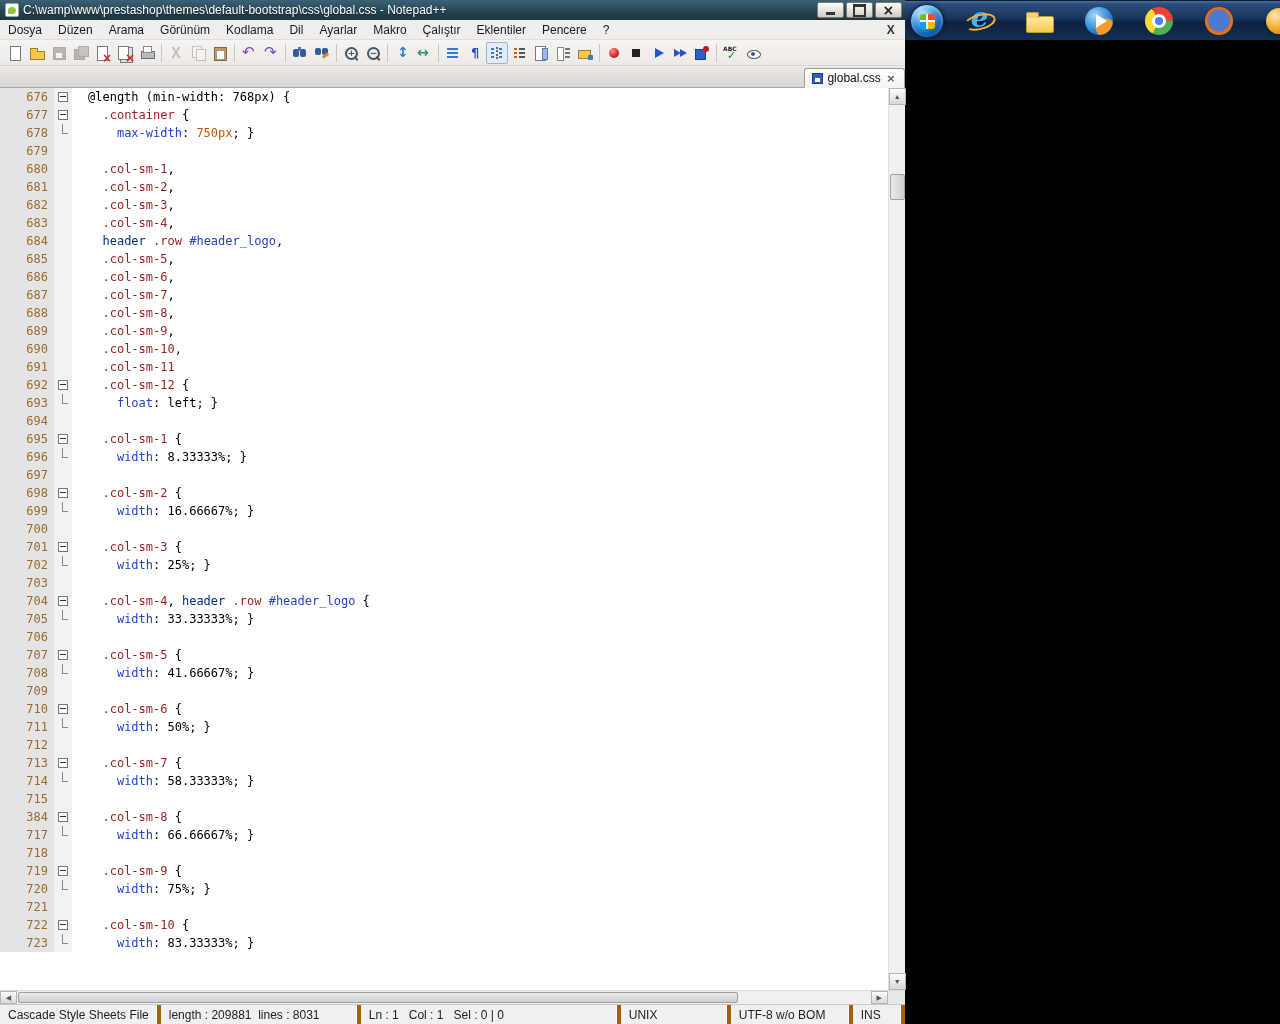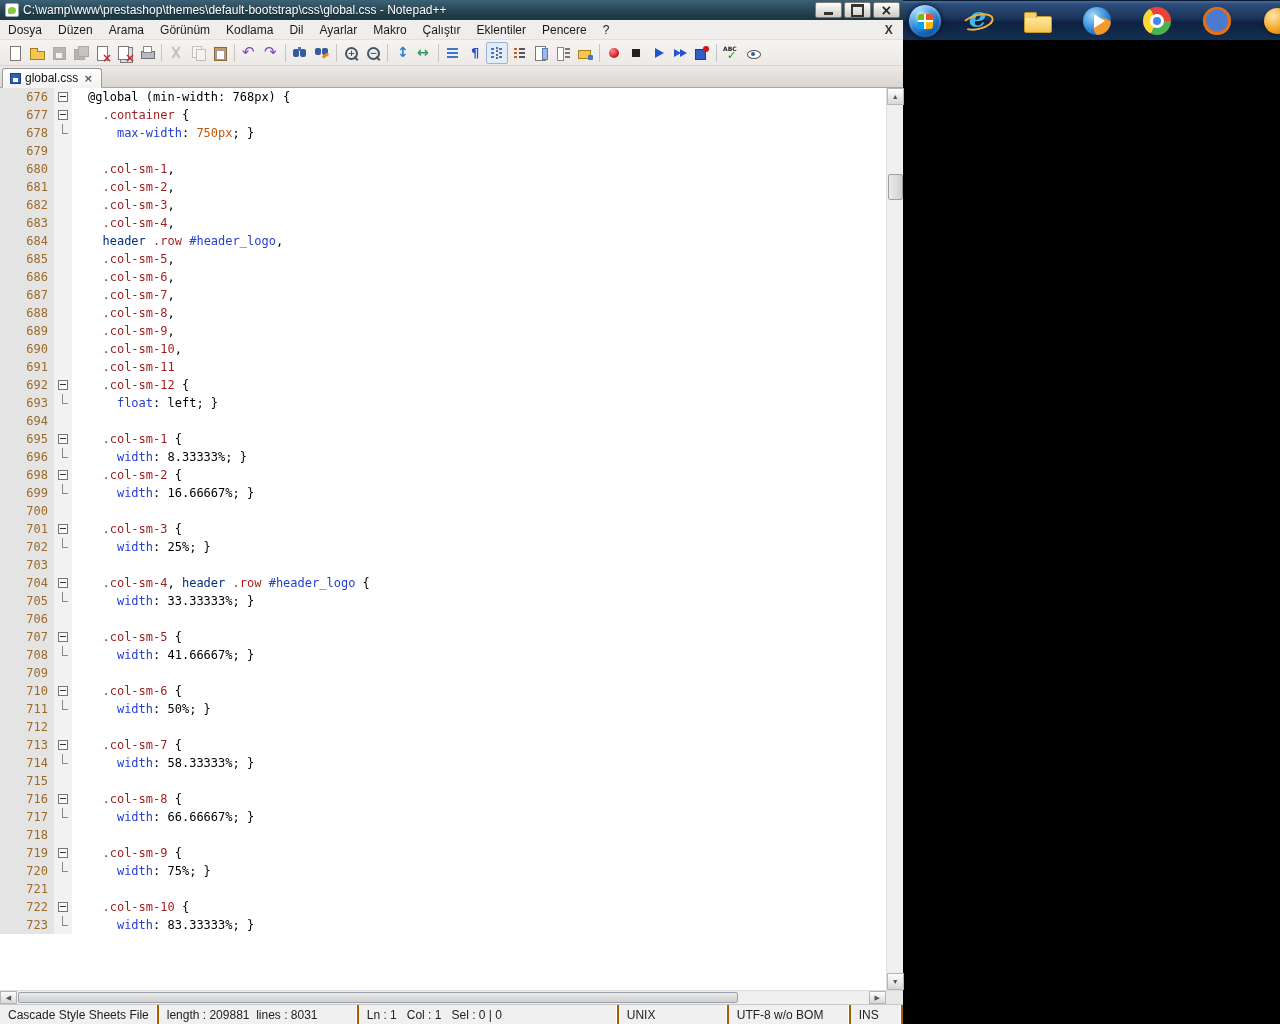--- a/index.html
+++ b/index.html
@@ -88,21 +88,21 @@
   .ti-macro-run-multiple::before { left:2px; top:4px; border-left:7px solid #2255cc; border-top:4px solid transparent; border-bottom:4px solid transparent; }
   .ti-macro-run-multiple::after { left:8px; top:4px; border-left:7px solid #2255cc; border-top:4px solid transparent; border-bottom:4px solid transparent; }
   .ti-macro-save::before { left:1px; top:4px; width:9px; height:9px; background:#2f5fc4; border:1px solid #1d3f8a; }
   .ti-macro-save::after { right:1px; top:1px; width:6px; height:6px; border-radius:50%; background:#d01515; }
   .ti-spell-check::before { content:"ABC"; left:0; top:0; font:bold 6px/8px "DejaVu Sans",sans-serif; color:#222; }
   .ti-spell-check::after { content:"\2713"; left:4px; top:3px; font:bold 11px/16px "DejaVu Sans",sans-serif; color:#1a8a1a; }
   .ti-document-monitor::before { left:2px; top:5px; width:12px; height:7px; border:1px solid #555; border-radius:50%; background:#fff; }
   .ti-document-monitor::after { left:6px; top:7px; width:4px; height:4px; border-radius:50%; background:#345c9c; }
 
   
-  .tabbar { height:22px; background:linear-gradient(#ece9e6,#d9d5d0); display:flex; align-items:flex-end; padding-left:2px; border-bottom:1px solid #a8a49e; }
+  .tabbar { height:22px; background:linear-gradient(#ece9e6,#d9d5d0); display:flex; align-items:flex-end; padding-left:2px; border-bottom:1px solid #a8a49e;justify-content:flex-end; }
   .tab { display:inline-flex; align-items:center; gap:4px; padding:0 7px; height:20px; margin-bottom:-1px;
     background:linear-gradient(#fff,#f4f3f1); border:1px solid #9a9a9a; border-bottom:1px solid #f4f3f1; border-radius:3px 3px 0 0; font-size:12px; color:#111; }
   .tab-icon { width:11px; height:11px; background:#2f5fc4; border:1px solid #1d3f8a; position:relative; }
   .tab-icon::after { content:""; position:absolute; left:2px; bottom:1px; width:5px; height:4px; background:#fff; }
   .tab-close { width:12px; height:12px; display:flex; align-items:center; justify-content:center; color:#555; }
   .tab-close::before { content:"\00d7"; font:bold 11px/1 "DejaVu Sans",sans-serif; }
 
   
   .editor { flex:1; position:relative; background:#fff; min-height:0; }
   .editor-lines { position:absolute; left:0; top:0; right:17px; bottom:0; overflow:hidden; }
@@ -129,21 +129,21 @@
     border:1px solid #98a0a8; border-radius:2px; }
   .hscroll { height:14px; background:#f0f0f0; border-top:1px solid #dcdcdc; position:relative; }
   .hs-btn { position:absolute; top:0; width:17px; height:13px; background:linear-gradient(#fdfdfd,#d8d8d8); border:1px solid #b5b5b5;
     display:flex; align-items:center; justify-content:center; font-size:7px; color:#555; }
   .hs-btn.left { left:0; } .hs-btn.right { right:17px; }
   .hthumb { position:absolute; left:18px; top:1px; width:720px; height:11px; background:linear-gradient(#eaeaea,#cfcfcf); border:1px solid #98a0a8; border-radius:2px; }
   .corner { position:absolute; right:0; top:0; width:17px; height:13px; background:#e8e8e8; }
 
   
   .statusbar { height:20px; background:#f0f0f0; border-top:1px solid #c8c8c8; display:flex; align-items:stretch; font-size:12px; color:#222; }
-  .sb-field { display:flex; align-items:center; padding:0 8px; border-right:2px solid #a16207; box-shadow:inset -1px 0 0 #fff; white-space:pre; overflow:hidden; }
+  .sb-field { display:flex; align-items:center; padding:0 8px; border-right:4px solid #a16207; box-shadow:inset -1px 0 0 #fff; white-space:pre; overflow:hidden; }
   .sb-doc { flex:1; } .sb-len { width:200px; } .sb-pos { width:260px; } .sb-eol { width:110px; } .sb-enc { width:122px; } .sb-ins { width:52px; }
 
   
   .taskbar { height:40px; background:linear-gradient(180deg,#4a6f9e 0%,#2c4d7c 8%,#1a3459 45%,#0e2141 55%,#133052 100%);
     display:flex; align-items:center; border-top:1px solid #0a1a30; }
   .start-orb { width:44px; height:40px; display:flex; align-items:center; justify-content:center; background:transparent; border:none; }
   .orb { width:34px; height:34px; border-radius:50%; border:1px solid #0a2f5e; position:relative;
     background:radial-gradient(circle at 35% 28%,#bfe8ff 0%,#56a9e8 30%,#1663b8 62%,#0a3d7e 100%);
     box-shadow:inset 0 2px 4px rgba(255,255,255,.6),0 0 4px rgba(0,0,0,.6); }
   .orb::before { content:""; position:absolute; left:9px; top:9px; width:15px; height:15px; border-radius:3px;
@@ -338,21 +338,21 @@
         <span>global.css</span>
         <span class="tab-close"></span>
       </div>
     </div>
 
     <div class="editor">
       <div class="editor-lines">
           <div class="ed-row">
             <span class="ln">676</span>
             <span class="fold f-open"></span>
-            <span class="code"><span class="tk-p">@global (min-width: 768px) {</span></span>
+            <span class="code"><span class="tk-p">@length (min-width: 768px) {</span></span>
           </div>
           <div class="ed-row">
             <span class="ln">677</span>
             <span class="fold f-open"></span>
             <span class="code"><span class="tk-p">  </span><span class="tk-c">.container</span><span class="tk-p"> {</span></span>
           </div>
           <div class="ed-row">
             <span class="ln">678</span>
             <span class="fold f-end"></span>
             <span class="code"><span class="tk-p">    </span><span class="tk-pr">max-width</span><span class="tk-p">: </span><span class="tk-v">750px</span><span class="tk-p">; }</span></span>
@@ -441,20 +441,25 @@
             <span class="ln">695</span>
             <span class="fold f-open"></span>
             <span class="code"><span class="tk-p">  </span><span class="tk-c">.col-sm-1</span><span class="tk-p"> {</span></span>
           </div>
           <div class="ed-row">
             <span class="ln">696</span>
             <span class="fold f-end"></span>
             <span class="code"><span class="tk-p">    </span><span class="tk-pr">width</span><span class="tk-p">: 8.33333%; }</span></span>
           </div>
           <div class="ed-row">
+            <span class="ln">697</span>
+            <span class="fold"></span>
+            <span class="code"></span>
+          </div>
+          <div class="ed-row">
             <span class="ln">698</span>
             <span class="fold f-open"></span>
             <span class="code"><span class="tk-p">  </span><span class="tk-c">.col-sm-2</span><span class="tk-p"> {</span></span>
           </div>
           <div class="ed-row">
             <span class="ln">699</span>
             <span class="fold f-end"></span>
             <span class="code"><span class="tk-p">    </span><span class="tk-pr">width</span><span class="tk-p">: 16.66667%; }</span></span>
           </div>
           <div class="ed-row">
@@ -531,21 +536,21 @@
             <span class="ln">714</span>
             <span class="fold f-end"></span>
             <span class="code"><span class="tk-p">    </span><span class="tk-pr">width</span><span class="tk-p">: 58.33333%; }</span></span>
           </div>
           <div class="ed-row">
             <span class="ln">715</span>
             <span class="fold"></span>
             <span class="code"></span>
           </div>
           <div class="ed-row">
-            <span class="ln">716</span>
+            <span class="ln">384</span>
             <span class="fold f-open"></span>
             <span class="code"><span class="tk-p">  </span><span class="tk-c">.col-sm-8</span><span class="tk-p"> {</span></span>
           </div>
           <div class="ed-row">
             <span class="ln">717</span>
             <span class="fold f-end"></span>
             <span class="code"><span class="tk-p">    </span><span class="tk-pr">width</span><span class="tk-p">: 66.66667%; }</span></span>
           </div>
           <div class="ed-row">
             <span class="ln">718</span>

